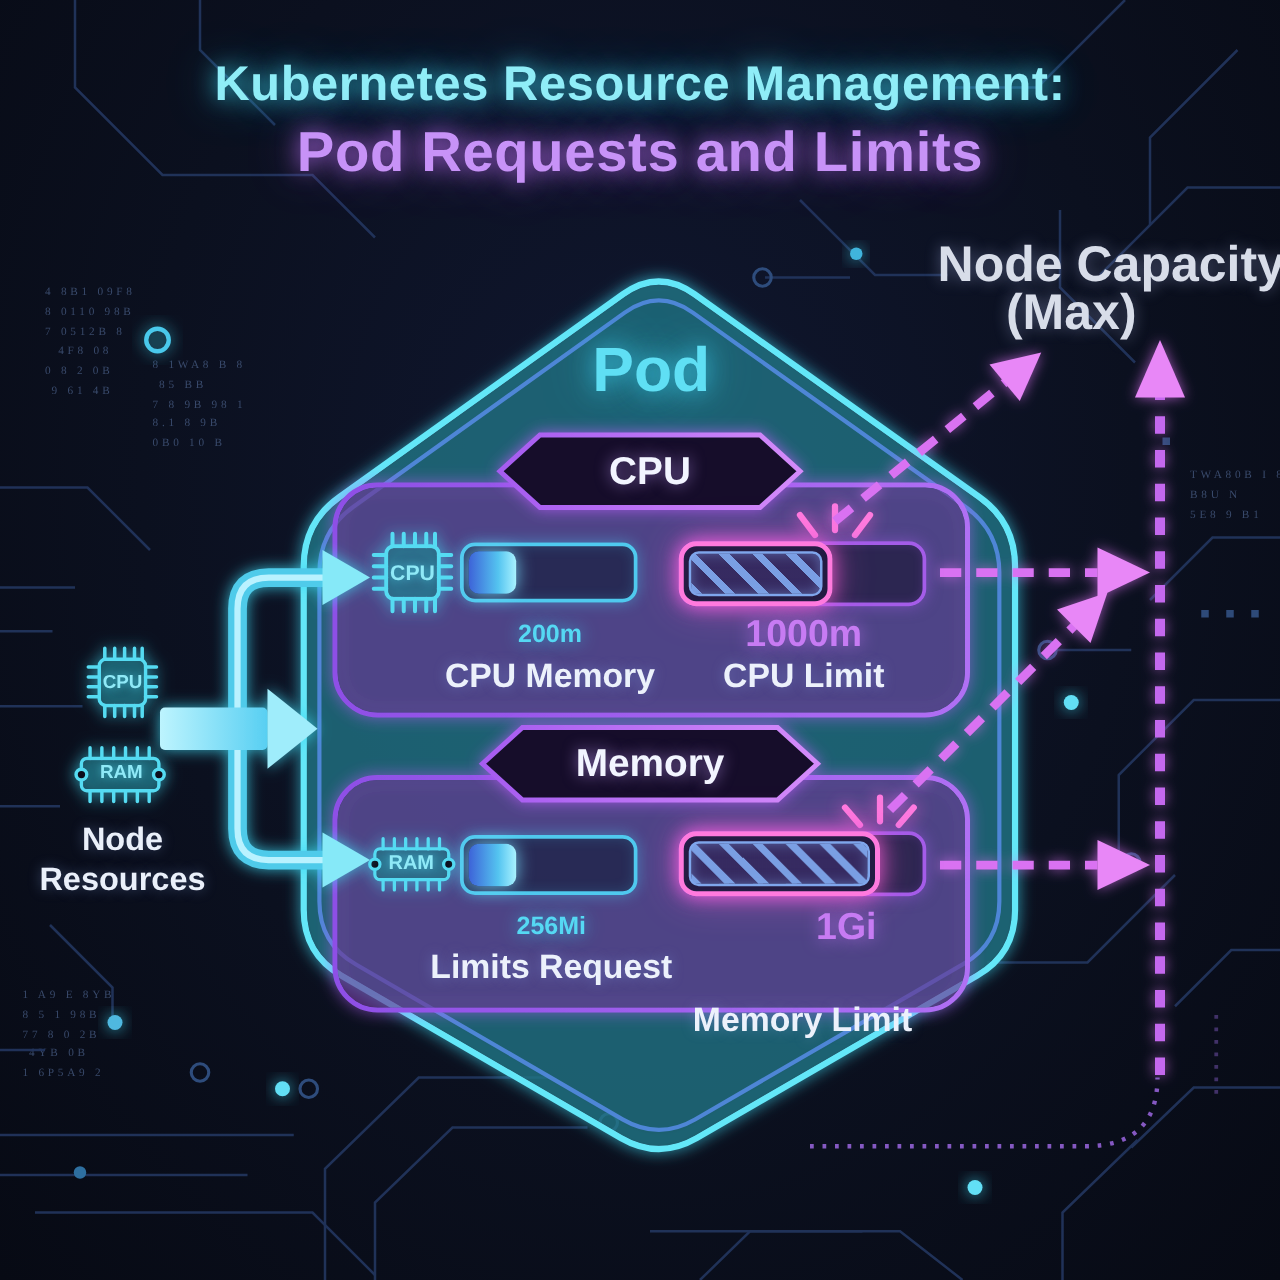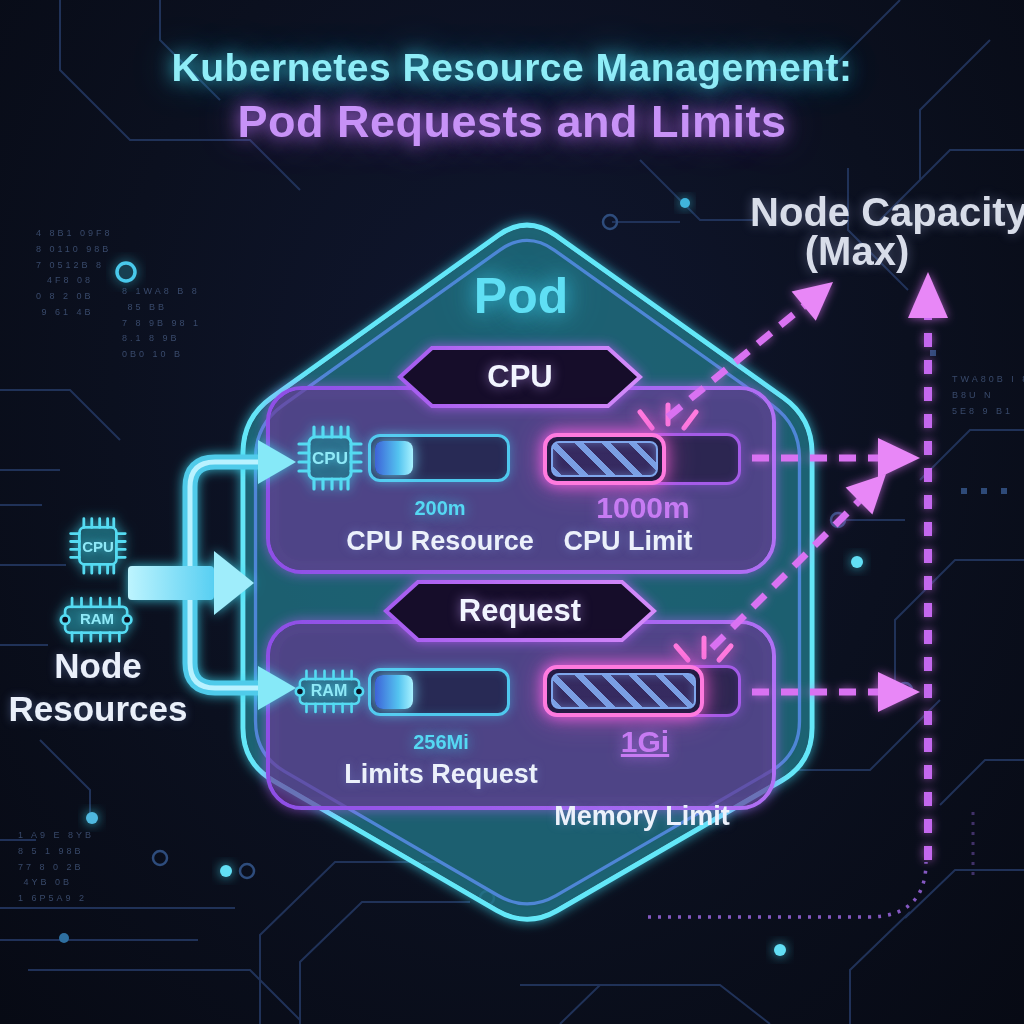--- a/index.html
+++ b/index.html
@@ -1,33 +1,33 @@
 <!DOCTYPE html>
 <html><head>
 <meta charset="utf-8">
 <style>
   * { box-sizing: border-box; margin: 0; padding: 0; }
   body { background:#05070E; font-family:"Liberation Sans", sans-serif; }
   #stage { position:relative; width:1024px; height:1024px; overflow:hidden;
            background:radial-gradient(ellipse at 50% 38%, #101730 0%, #0B101F 55%, #070A14 100%); }
   #stage > svg { position:absolute; left:0; top:0; z-index:1; }
-  .code-block { position:absolute; z-index:0; font-family:Liberation Sans, sans-serif;
+  .code-block { position:absolute; z-index:0; font-family:Liberation Serif, serif;
                 font-size:9px; line-height:1.75; letter-spacing:3px; color:#44587E; opacity:.8;
                 white-space:pre; }
   .ct { position:absolute; z-index:2; transform:translate(-50%,-50%); white-space:nowrap;
         text-align:center; font-weight:bold; }
   .title-cyan   { color:#8FEDF7; text-shadow:0 0 18px rgba(62,216,245,.85),0 0 42px rgba(62,216,245,.45); font-size:39px; letter-spacing:.5px; }
   .title-purple { color:#C792F7; text-shadow:0 0 18px rgba(192,114,250,.85),0 0 42px rgba(192,114,250,.45); font-size:45px; letter-spacing:.5px; }
   .pod-label  { color:#5FDFF4; font-size:50px; text-shadow:0 0 20px rgba(64,214,244,.8),0 0 44px rgba(64,214,244,.4); }
   .badge-text { color:#F2F5FF; font-size:31px; text-shadow:0 0 12px rgba(200,160,255,.6); }
   .chip-text  { color:#8FE9F7; text-shadow:0 0 8px rgba(80,220,245,.8); }
   .val-cyan   { color:#55D8F3; font-size:20px; text-shadow:0 0 14px rgba(60,205,242,.75); }
   .val-purple { color:#C77BF3; font-size:30px; text-shadow:0 0 14px rgba(200,120,250,.75); }
   .lbl-white  { color:#ECF1FB; font-size:27px; text-shadow:0 0 10px rgba(150,180,255,.35); }
-  .side-label { color:#EAF0FA; font-size:35px; line-height:1.22; text-shadow:0 0 10px rgba(150,180,255,.35); white-space:normal; }
+  .side-label { color:#EAF0FA; font-size:26px; line-height:1.22; text-shadow:0 0 10px rgba(150,180,255,.35); white-space:normal; }
   .cap-label  { color:#D8DDE9; font-size:40px; text-shadow:0 0 12px rgba(160,170,220,.45);text-align:right; }
   .bar { position:absolute; z-index:2; }
   .req-bar { border:3px solid #4FC9EE; border-radius:12px; background:rgba(10,22,44,.55);
              box-shadow:0 0 12px rgba(70,205,245,.45), inset 0 0 10px rgba(70,205,245,.18); }
   .req-fill { position:absolute; left:4px; top:4px; bottom:4px; border-radius:8px;
               background:linear-gradient(90deg,#3D63D8,#54C4F0 62%,#A9F2FF);
               box-shadow:0 0 14px rgba(120,225,255,.85); }
   .lim-bar { border:3px solid #A45CE8; border-radius:14px; background:rgba(16,14,36,.55);
              box-shadow:0 0 12px rgba(164,92,232,.5), inset 0 0 8px rgba(164,92,232,.2); }
   .lim-fill { position:absolute; left:-3px; top:-3px; height:calc(100% + 6px);
@@ -49,21 +49,21 @@
 0 8 2 0B
  9 61 4B</pre>
   <pre class="code-block" style="left:122px; top:284px;">8 1WA8 B 8
  85 BB
 7 8 9B 98 1
 8.1 8 9B
 0B0 10 B</pre>
   <pre class="code-block" style="left:952px; top:372px;">TWA80B I 8U5 E6
 B8U N
 5E8 9 B1   F81</pre>
-  <pre class="code-block" style="left:18px;  top:828px;">1 A9 E 8YB
+  <pre class="code-block" style="left:18px;  top:788px;">1 A9 E 8YB
 8 5 1 98B
 77 8 0 2B
  4YB 0B
 1 6P5A9 2</pre>
 
   <svg width="1024" height="1024" viewBox="0 0 1024 1024">
     <defs>
       <filter id="gCyan" x="-60%" y="-60%" width="220%" height="220%">
         <feDropShadow dx="0" dy="0" stdDeviation="6" flood-color="#3FD9F2" flood-opacity="0.8"></feDropShadow>
       </filter>
@@ -238,35 +238,35 @@
         <div class="lim-hatch"></div>
       </div>
   </div>
 
   <div class="ct title-cyan" style="left:512px; top:68px;">Kubernetes Resource Management:</div>
   <div class="ct title-purple" style="left:512px; top:122px;">Pod Requests and Limits</div>
 
   <div class="ct pod-label" style="left:521px; top:296px;">Pod</div>
 
   <div class="ct badge-text" style="left:520px; top:377px;">CPU</div>
-  <div class="ct badge-text" style="left:520px; top:611px;">Request</div>
+  <div class="ct badge-text" style="left:520px; top:611px;">Memory</div>
 
   <div class="ct chip-text" style="left:330px; top:459px; font-size:17px;">CPU</div>
   <div class="ct chip-text" style="left:329px; top:691px; font-size:16px;">RAM</div>
   <div class="ct chip-text" style="left:98px; top:546px; font-size:15px;">CPU</div>
   <div class="ct chip-text" style="left:97px; top:618px; font-size:15px;">RAM</div>
 
   <div class="ct val-cyan" style="left:440px; top:508px;">200m</div>
-  <div class="ct lbl-white" style="left:440px; top:541px;">CPU Resource</div>
+  <div class="ct lbl-white" style="left:440px; top:541px;">CPU Memory</div>
   <div class="ct val-purple" style="left:643px; top:508px;">1000m</div>
-  <div class="ct lbl-white" style="left:628px; top:541px;">CPU Limit</div>
+  <div class="ct lbl-white" style="left:643px; top:541px;">CPU Limit</div>
 
   <div class="ct val-cyan" style="left:441px; top:742px;">256Mi</div>
   <div class="ct lbl-white" style="left:441px; top:774px;">Limits Request</div>
-  <div class="ct val-purple" style="left:645px; top:742px;text-decoration:underline;">1Gi</div>
+  <div class="ct val-purple" style="left:677px; top:742px;">1Gi</div>
   <div class="ct lbl-white" style="left:642px; top:774px;margin-top:42px;">Memory Limit</div>
 
   <div class="ct side-label" style="left:98px; top:688px; width:180px;">Node Resources</div>
 
   <div class="ct cap-label" style="left:889px; top:212px;">Node Capacity</div>
   <div class="ct cap-label" style="left:857px; top:251px;">(Max)</div>
 
 </div>
 
 </body></html>

